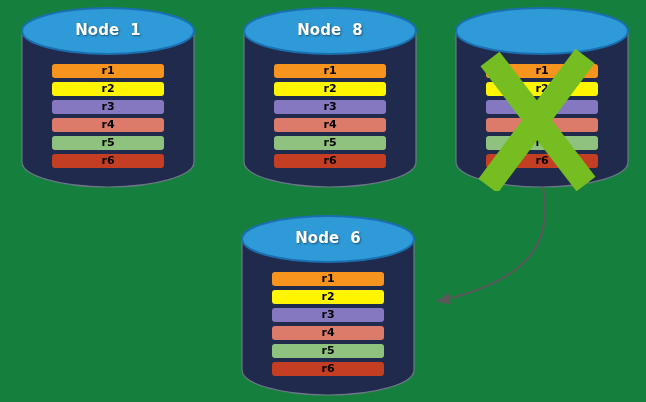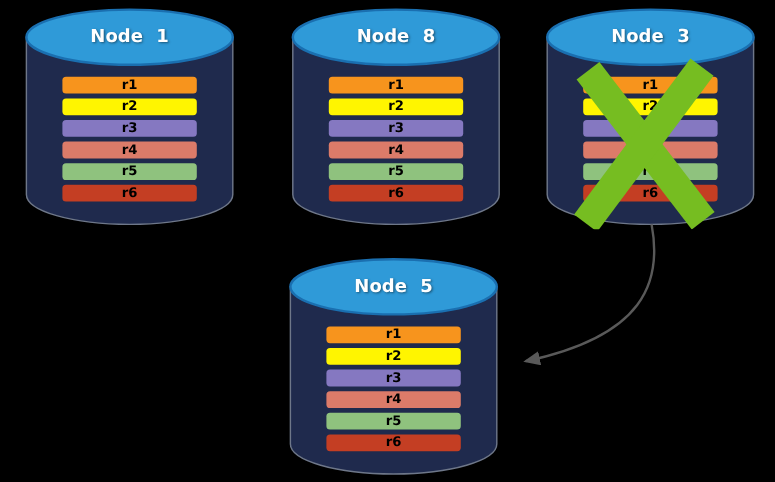--- a/index.html
+++ b/index.html
@@ -40,21 +40,21 @@
     line-height: 14px;
   }
   .xmark { position: absolute; left: 0; top: 0; width: 180px; height: 186px; }
   .x-stroke { stroke-width: 24; stroke-linecap: butt; }
   .arrow-layer { position: absolute; left: 0; top: 0; width: 646px; height: 402px; pointer-events: none; }
   .arrow-path { stroke-width: 2; fill: none; }
 </style>
 </head>
 <body>
 
-<div class="canvas" style="background: #000000;">
+<div class="canvas" style="background: #15803d;">
 
   <div class="node" style="left:18px; top:5px">
     <svg class="cyl" viewBox="0 0 180 186">
       <path class="cyl-body" d="M4,26 L4,157 A86,25 0 0 0 176,157 L176,26 Z" fill="#1F2A4D" stroke="#6E7789"></path>
       <ellipse class="cyl-top" cx="90" cy="26" rx="86" ry="23" fill="#2F9AD8" stroke="#1A6FB0"></ellipse>
     </svg>
     <div class="node-title">Node 1</div>
     <div class="rows">
         <div class="row" style="background: rgb(247, 148, 29);">r1</div>
         <div class="row" style="background: rgb(255, 245, 0);">r2</div>
@@ -79,41 +79,40 @@
         <div class="row" style="background: rgb(143, 194, 126);">r5</div>
         <div class="row" style="background: rgb(196, 62, 35);">r6</div>
       </div>
   </div>
 
   <div class="node" style="left:452px; top:5px">
     <svg class="cyl" viewBox="0 0 180 186">
       <path class="cyl-body" d="M4,26 L4,157 A86,25 0 0 0 176,157 L176,26 Z" fill="#1F2A4D" stroke="#6E7789"></path>
       <ellipse class="cyl-top" cx="90" cy="26" rx="86" ry="23" fill="#2F9AD8" stroke="#1A6FB0"></ellipse>
     </svg>
-    <div class="node-title">Node 3</div>
     <div class="rows">
         <div class="row" style="background: rgb(247, 148, 29);">r1</div>
         <div class="row" style="background: rgb(255, 245, 0);">r2</div>
         <div class="row" style="background: rgb(133, 120, 193);">r3</div>
         <div class="row" style="background: rgb(220, 123, 105);">r4</div>
         <div class="row" style="background: rgb(143, 194, 126);">r5</div>
         <div class="row" style="background: rgb(196, 62, 35);">r6</div>
       </div>
     <svg class="xmark" viewBox="0 0 180 186">
       <line class="x-stroke" x1="38" y1="54" x2="134" y2="179" stroke="#76BD21"></line>
       <line class="x-stroke" x1="133" y1="51" x2="36" y2="181" stroke="#76BD21"></line>
     </svg>
   </div>
 
   <div class="node" style="left:238px; top:213px">
     <svg class="cyl" viewBox="0 0 180 186">
       <path class="cyl-body" d="M4,26 L4,157 A86,25 0 0 0 176,157 L176,26 Z" fill="#1F2A4D" stroke="#6E7789"></path>
       <ellipse class="cyl-top" cx="90" cy="26" rx="86" ry="23" fill="#2F9AD8" stroke="#1A6FB0"></ellipse>
     </svg>
-    <div class="node-title">Node 5</div>
+    <div class="node-title">Node 6</div>
     <div class="rows">
         <div class="row" style="background: rgb(247, 148, 29);">r1</div>
         <div class="row" style="background: rgb(255, 245, 0);">r2</div>
         <div class="row" style="background: rgb(133, 120, 193);">r3</div>
         <div class="row" style="background: rgb(220, 123, 105);">r4</div>
         <div class="row" style="background: rgb(143, 194, 126);">r5</div>
         <div class="row" style="background: rgb(196, 62, 35);">r6</div>
       </div>
   </div>
 

